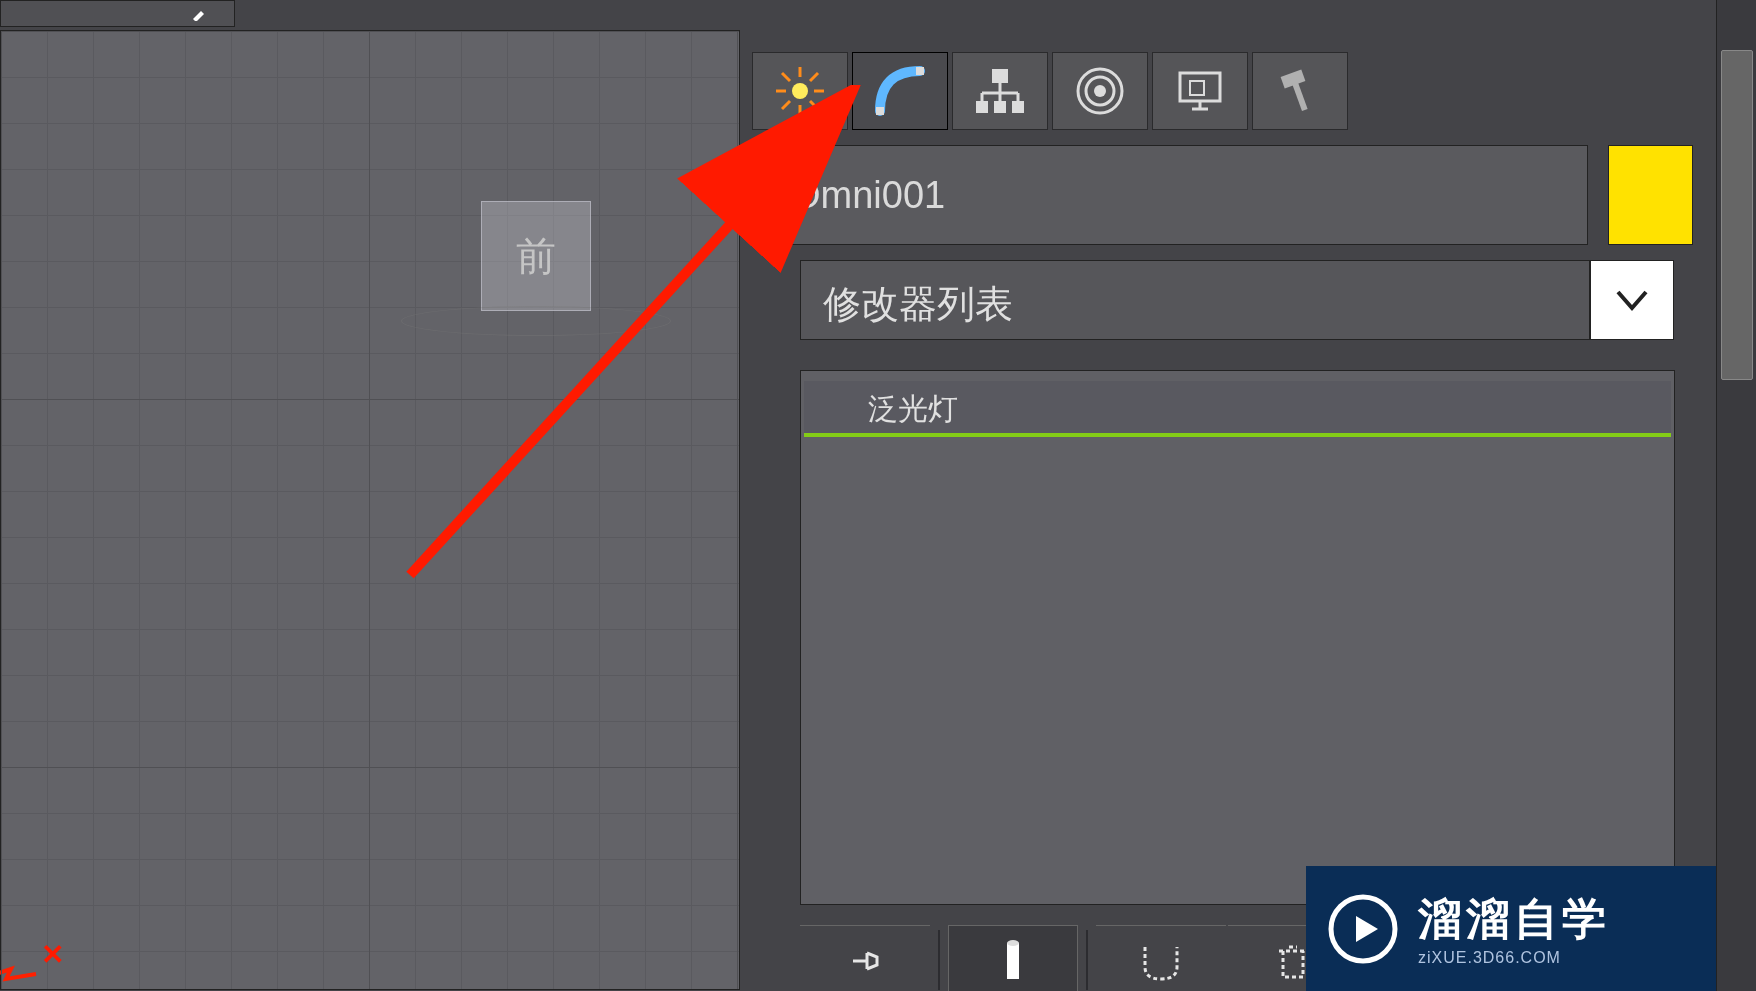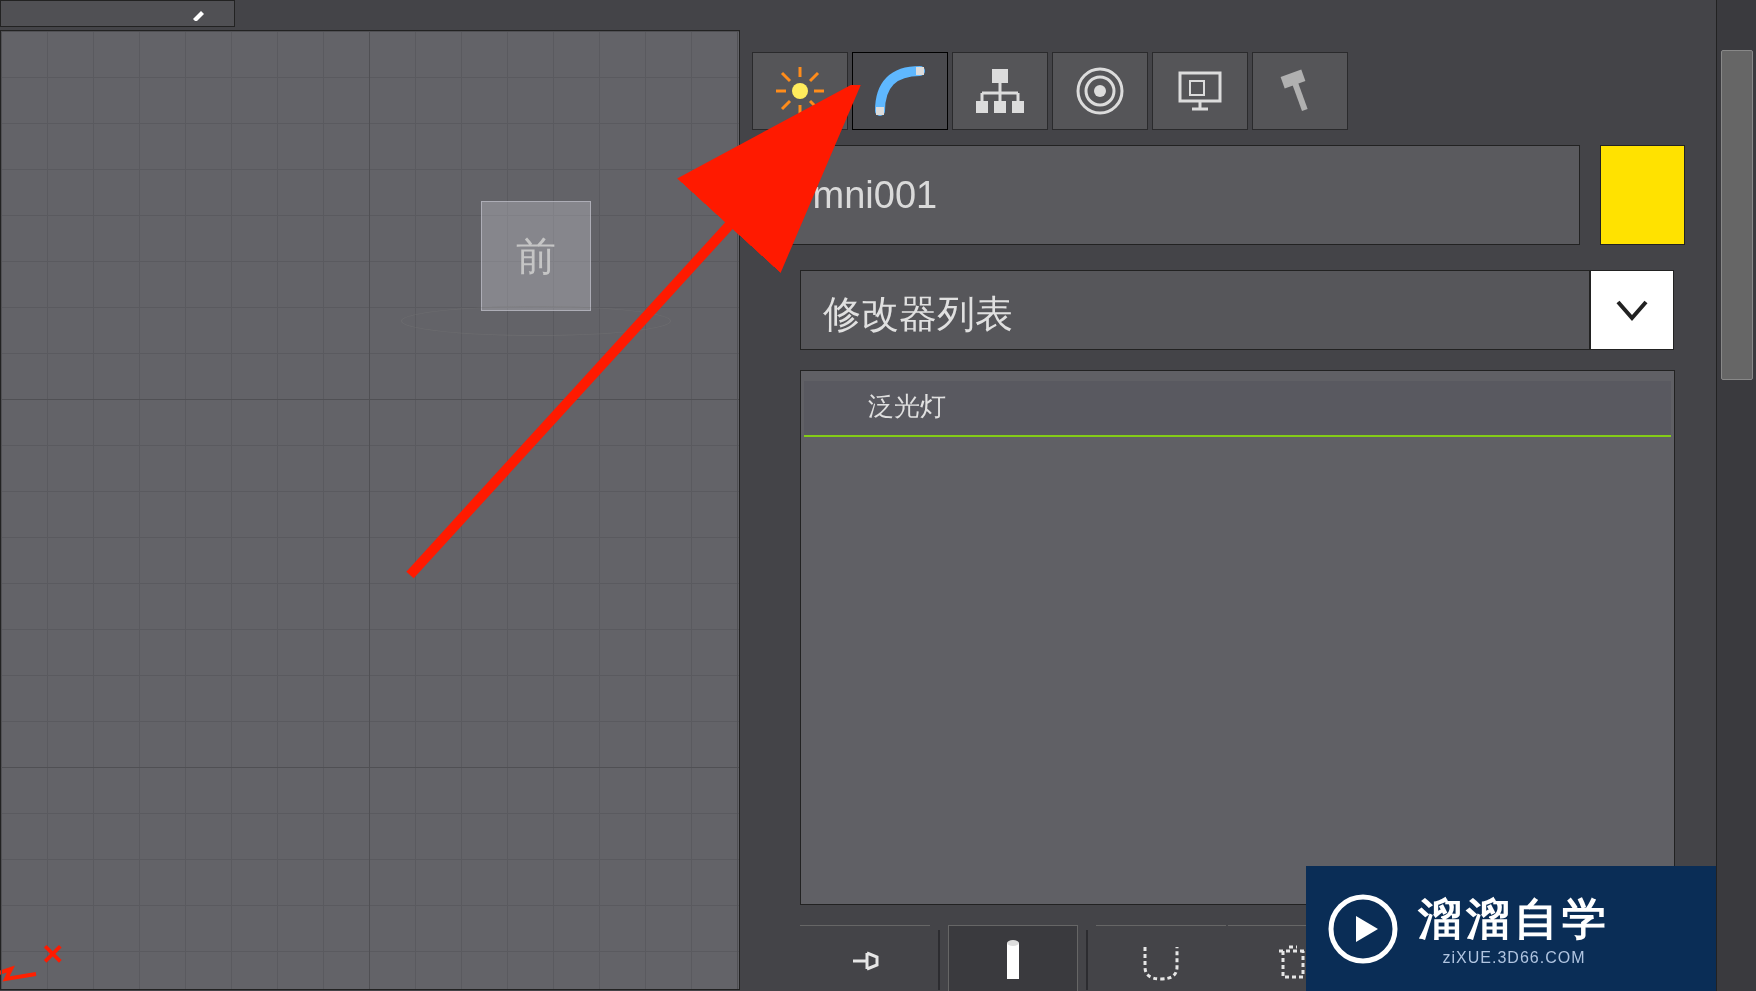--- a/index.html
+++ b/index.html
@@ -106,21 +106,21 @@
     justify-content: center;
     cursor: pointer;
   }
   .tab-button.active {
     background: #4a4a4e;
     border-color: #000;
   }
 
   .name-row {
     position: absolute;
-    top: 115px; left: 20px;
+    top: 115px; left: 28px;
     display: flex;
     gap: 20px;
     align-items: stretch;
   }
   .name-field {
     width: 820px; height: 100px;
     background: #5a5a5e;
     border: 1px solid #222;
     color: #dadada;
     font-size: 38px;
@@ -130,21 +130,20 @@
     width: 85px; height: 100px;
     background: #ffe200;
     border: 1px solid #222;
   }
 
   .modifier-row {
     position: absolute;
     top: 230px; left: 60px;
     display: flex;
     align-items: stretch;
-    margin-top: 10px;
   }
   .modifier-dropdown-label {
     width: 790px; height: 80px;
     background: #56565a;
     border: 1px solid #222;
     color: #e0e0e0;
     font-size: 38px;
     padding: 18px 22px;
   }
   .modifier-dropdown-btn {
@@ -161,23 +160,23 @@
     top: 340px; left: 60px;
     width: 875px; height: 535px;
     background: #606065;
     border: 1px solid #222;
   }
   .stack-item {
     position: absolute;
     top: 10px; left: 3px; right: 3px;
     height: 56px;
     background: #595960;
-    border-bottom: 2px solid #84cc16;
+    border-bottom: 4px solid #84cc16;
     color: #e0e0e0;
-    font-size: 26px;
+    font-size: 30px;
     padding: 8px 10px 8px 64px;
   }
 
   .bottom-toolbar {
     position: absolute;
     top: 895px; left: 60px;
     display: flex;
     gap: 2px;
     align-items: center;
   }
@@ -221,21 +220,21 @@
     position: absolute;
     bottom: 0; right: 40px;
     width: 410px; height: 125px;
     background: #0a2d56;
     display: flex;
     align-items: center;
     padding-left: 20px;
     gap: 18px;
     color: #fff;
   }
-  .watermark-texts { display: flex; flex-direction: column; align-items: center; }
+  .watermark-texts { display: flex; flex-direction: column; }
   .watermark-big { font-size: 44px; letter-spacing: 4px; font-weight: bold; }
   .watermark-small { font-size: 16px; letter-spacing: 1px; color: #b0c4e0; }
 </style>
 </head>
 <body>
 
 <div class="top-toolbar">
   <span class="small-icon-top">
     <svg viewBox="0 0 20 15">
         <path d="M2 13 L10 5 L13 8 L5 16 Z" fill="#fff"></path>

